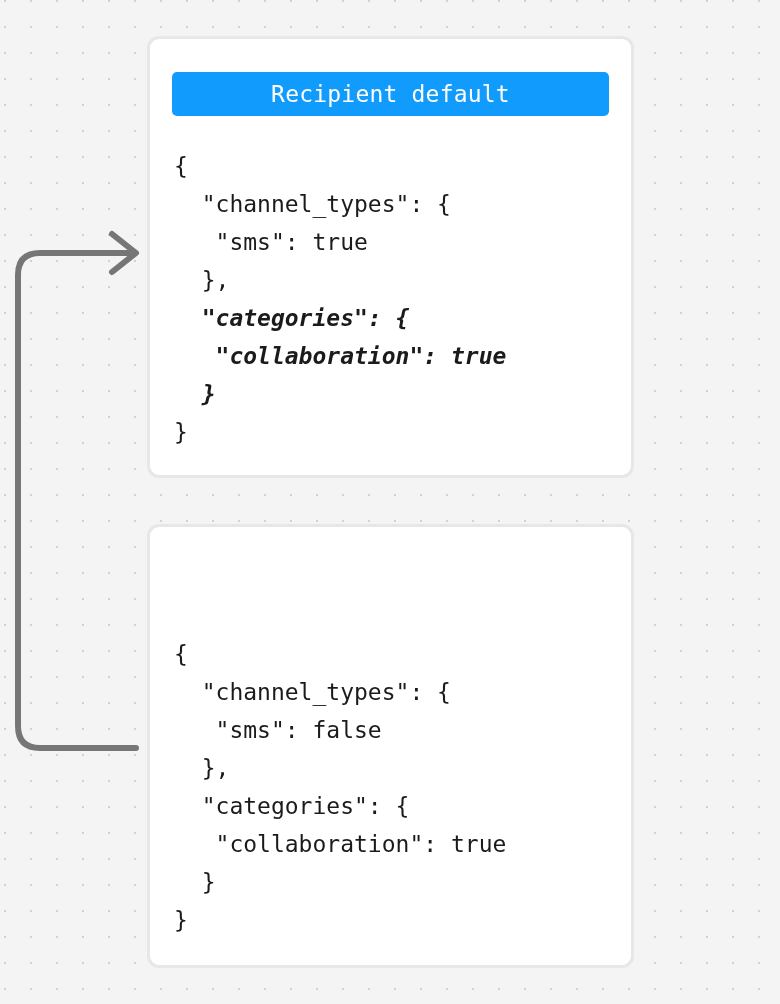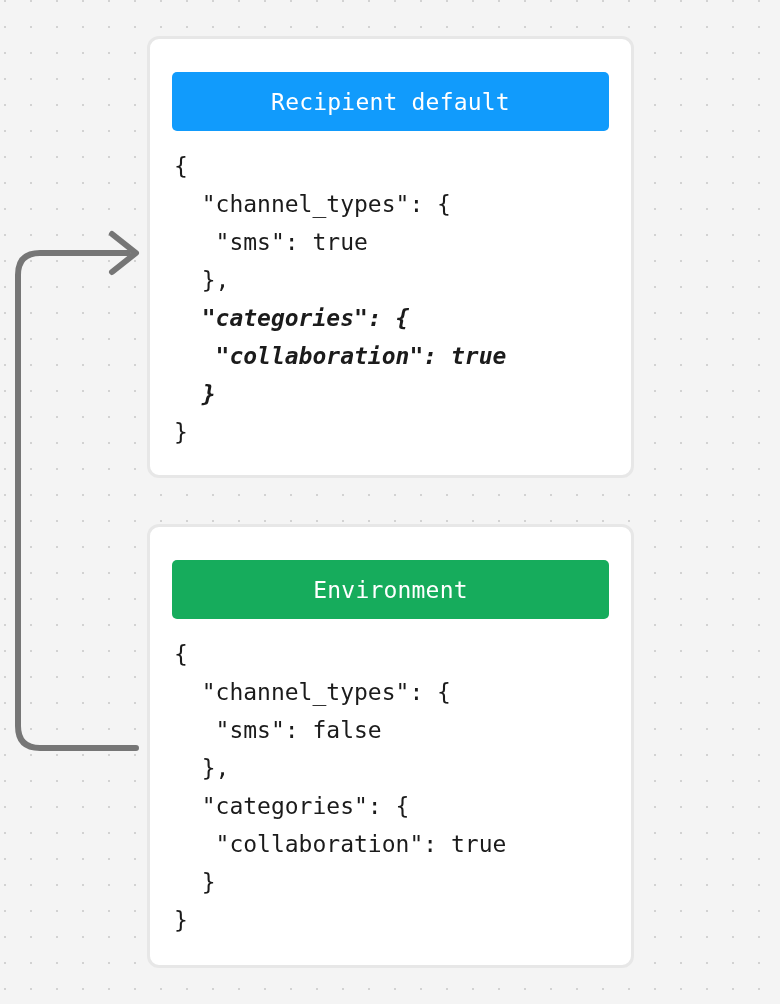--- a/index.html
+++ b/index.html
@@ -54,21 +54,21 @@
     top: 524px;
     width: 487px;
     height: 444px;
   }
 
   .card-badge {
     position: absolute;
     left: 22px;
     top: 33px;
     width: 437px;
-    height: 59px;
+    height: 44px;
     border-radius: 5px;
     display: flex;
     align-items: center;
     justify-content: center;
     color: #ffffff;
     font-family: "DejaVu Sans Mono", monospace;
     font-size: 23px;
     letter-spacing: 0.2px;
     white-space: pre;
   }
@@ -101,15 +101,14 @@
   <path d="M 136 748 L 40 748 Q 18 748 18 726 L 18 275 Q 18 253 40 253 L 128 253" fill="none" stroke="#767676" stroke-width="6" stroke-linecap="round" stroke-linejoin="round"></path>
   <path d="M 112 234 L 136 253 L 112 272" fill="none" stroke="#767676" stroke-width="6" stroke-linecap="round" stroke-linejoin="round"></path>
 </svg>
 
 <div class="card" id="card-recipient-default">
   <div class="card-badge" id="badge-recipient-default" style="background: rgb(17, 155, 252);">Recipient default</div>
   <div class="code-block" id="code-recipient-default"><span class="code-line">{</span><span class="code-line">  "channel_types": {</span><span class="code-line">   "sms": true</span><span class="code-line">  },</span><span class="code-line em">  "categories": {</span><span class="code-line em">   "collaboration": true</span><span class="code-line em">  }</span><span class="code-line">}</span></div>
 </div>
 
 <div class="card" id="card-environment">
-  <div class="card-badge" id="badge-environment" style="background: rgb(22, 172, 92);">Environment</div>
   <div class="code-block" id="code-environment"><span class="code-line">{</span><span class="code-line">  "channel_types": {</span><span class="code-line">   "sms": false</span><span class="code-line">  },</span><span class="code-line">  "categories": {</span><span class="code-line">   "collaboration": true</span><span class="code-line">  }</span><span class="code-line">}</span></div>
 </div>
 
 </body></html>

